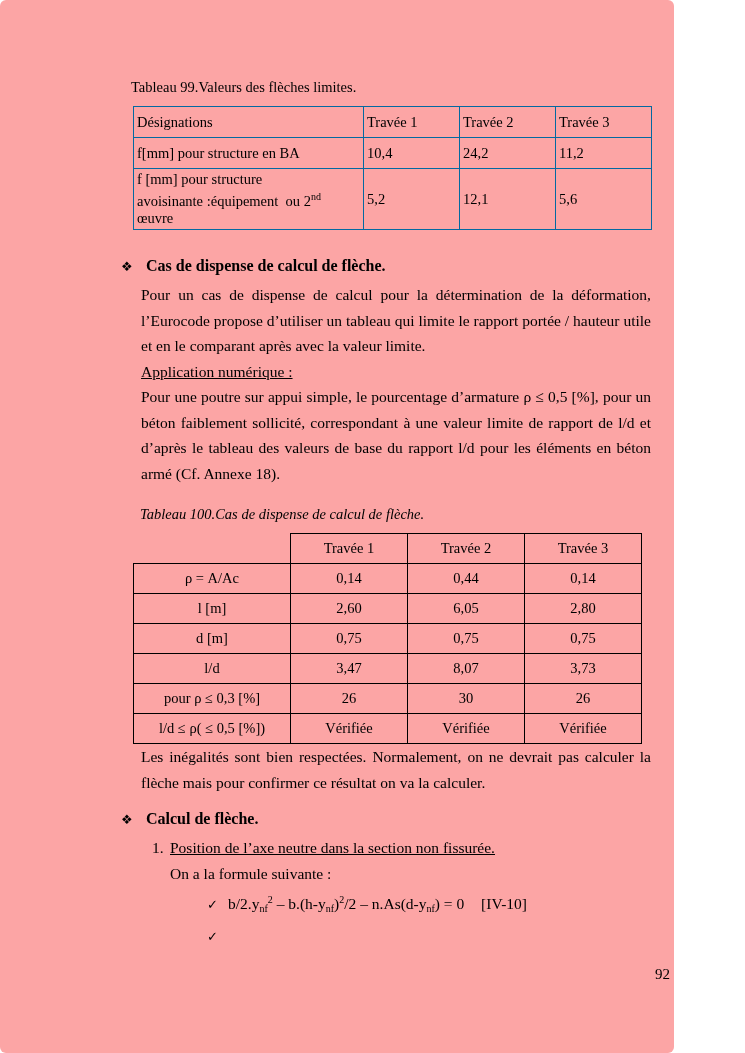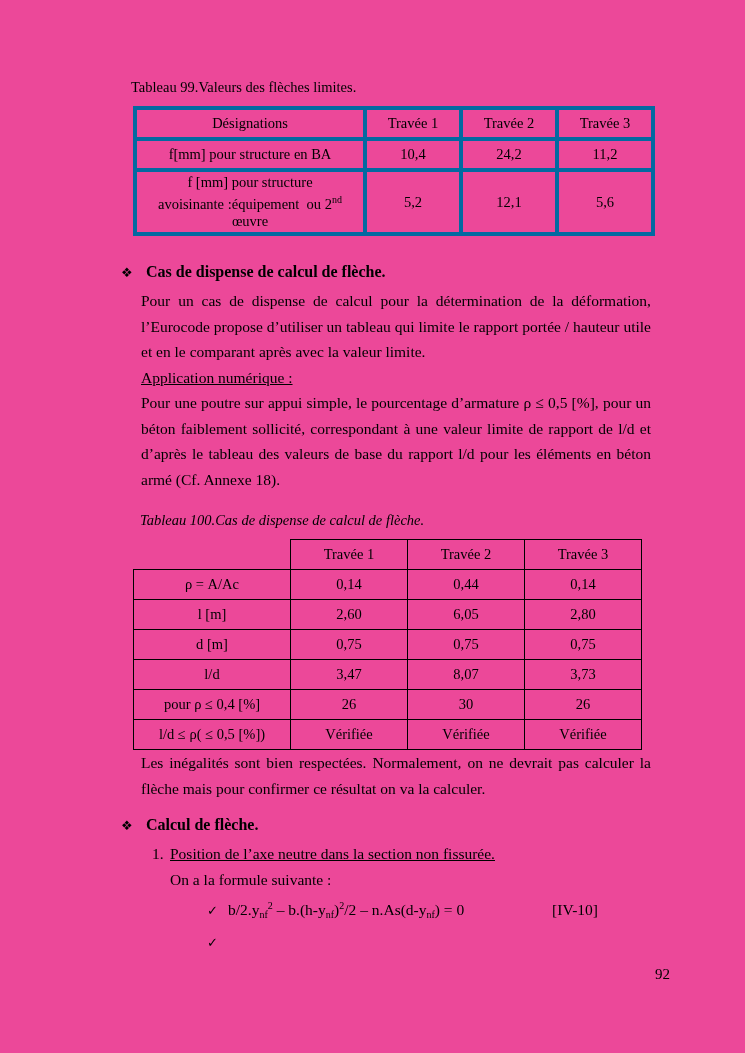--- a/index.html
+++ b/index.html
@@ -1,44 +1,45 @@
 <!DOCTYPE html>
 <html><head>
 <meta charset="utf-8">
 <style>
   * { margin: 0; padding: 0; box-sizing: border-box; }
   html, body { background: #ffffff; }
   .page {
     position: relative;
-    width: 745px;
+    width: 674px;
     height: 1053px;
-    background: #ec4899;
+    background: #fca5a5;
     color: #000000;
     font-family: "Liberation Serif", "DejaVu Serif", serif;
     overflow: hidden;
+    border-radius: 6px;
   }
   .content {
     padding: 78px 94px 0 131px;
   }
   .caption {
     font-size: 14.5px;
     line-height: 19px;
   }
   
   table.t99 {
     border-collapse: collapse;
     margin-top: 9px;
     margin-left: 2px;
     table-layout: fixed;
     width: 518px;
     font-size: 14.5px;
   }
   table.t99 td, table.t99 th {
-    border: 4px solid #0369a1;
-    text-align: center;
+    border: 1px solid #0369a1;
+    text-align: left;
     vertical-align: middle;
     font-weight: normal;
     line-height: 17px;
     padding: 2px 3px;
   }
   table.t99 tr.hdr td { height: 31px; }
   table.t99 tr.r1 td { height: 31px; }
   table.t99 tr.r2 td { height: 38px; }
   .col-desig { width: 230px; }
   .col-t { width: 96px; }
@@ -211,21 +212,21 @@
         <td>0,75</td>
         <td>0,75</td>
       </tr>
       <tr>
         <td>l/d</td>
         <td>3,47</td>
         <td>8,07</td>
         <td>3,73</td>
       </tr>
       <tr>
-        <td>pour ρ ≤ 0,4 [%]</td>
+        <td>pour ρ ≤ 0,3 [%]</td>
         <td>26</td>
         <td>30</td>
         <td>26</td>
       </tr>
       <tr>
         <td>l/d ≤ ρ( ≤ 0,5 [%])</td>
         <td>Vérifiée</td>
         <td>Vérifiée</td>
         <td>Vérifiée</td>
       </tr>

